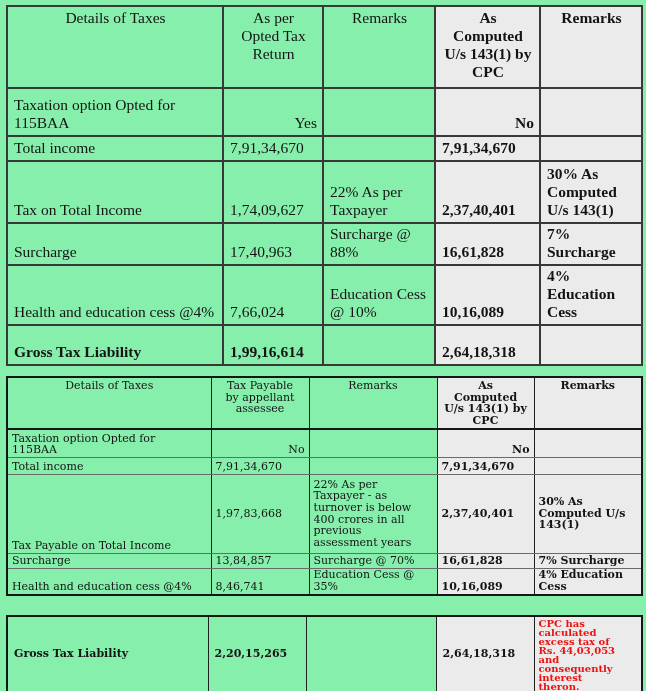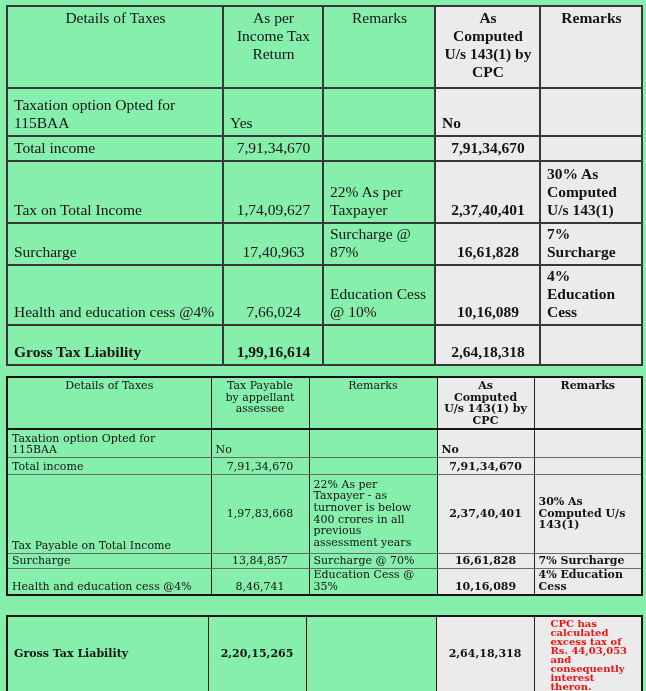--- a/index.html
+++ b/index.html
@@ -70,46 +70,46 @@
   .t3 td {
     border: 1px solid #1f1f1f;
     padding: 0 6px;
     vertical-align: middle;
   }
   .t3 td.remark-red {
     color: #ed1111;
     font-size: 10px;
     line-height: 9px;
     vertical-align: top;
-    padding: 2px 2px 0 16px;
+    padding: 2px 2px 0 4px;
   }
   
   .gray { background: #ebebeb; font-weight: bold; }
-  .ar { text-align: center; }
-  .ac { text-align: left; }
+  .ar { text-align: left; }
+  .ac { text-align: right; }
   .b  { font-weight: bold; }
 </style>
 </head>
 <body>
 
 <div class="page">
 
   <table class="t t1">
     <colgroup>
       <col style="width:216px">
         <col style="width:100px">
         <col style="width:112px">
       <col style="width:105px">
         <col style="width:102px">
     </colgroup>
     <tbody>
         <tr class="hd" style="height:82px">
       <td>Details of Taxes</td>
       <td>As per
-Income Tax
+Opted Tax
 Return</td>
       <td>Remarks</td>
       <td class="gray">As
 Computed
 U/s 143(1) by
 CPC</td>
       <td class="gray">Remarks</td>
     </tr>
     <tr style="height:48px">
       <td>Taxation option Opted for
@@ -133,21 +133,21 @@
 Taxpayer</td>
       <td class="gray ar">2,37,40,401</td>
       <td class="gray">30% As
 Computed
 U/s 143(1)</td>
     </tr>
     <tr style="height:41px">
       <td>Surcharge</td>
       <td class="ar">17,40,963</td>
       <td>Surcharge @
-87%</td>
+88%</td>
       <td class="gray ar">16,61,828</td>
       <td class="gray">7% Surcharge</td>
     </tr>
     <tr style="height:42px">
       <td>Health and education cess @4%</td>
       <td class="ar">7,66,024</td>
       <td>Education Cess
 @ 10%</td>
       <td class="gray ar">10,16,089</td>
       <td class="gray">4% Education

